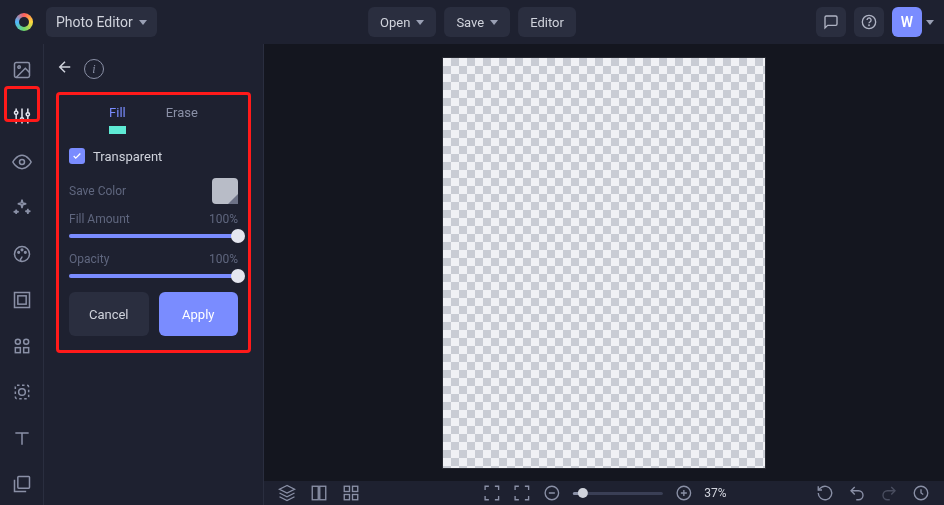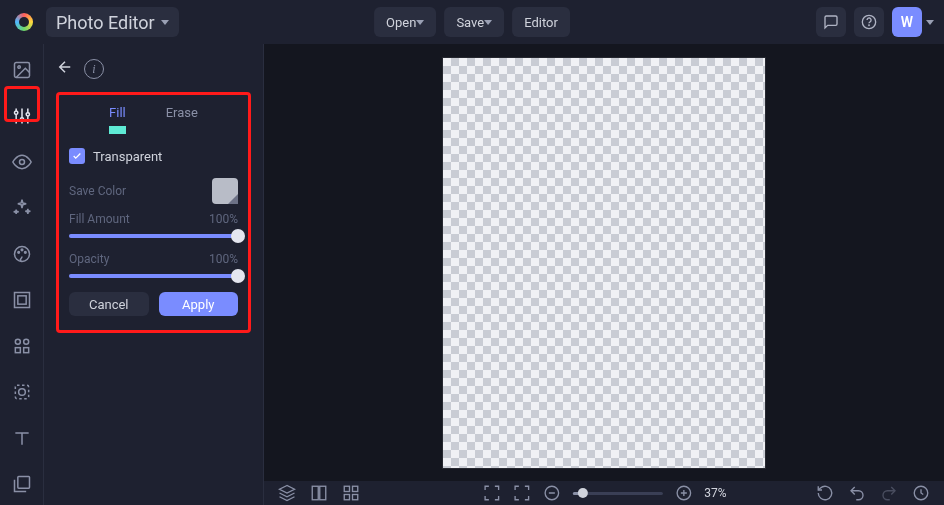--- a/index.html
+++ b/index.html
@@ -3,24 +3,24 @@
 <meta charset="utf-8">
 <style>
   * { box-sizing: border-box; margin: 0; padding: 0; font-family: -apple-system, BlinkMacSystemFont, "Segoe UI", Roboto, sans-serif; }
   body { width: 944px; height: 505px; background: #1a1d29; color: #d0d3dc; overflow: hidden; }
 
   
   .topbar { height: 44px; display: flex; align-items: center; padding: 0 10px; background: #1e2130; }
   .logo { width: 28px; height: 28px; border-radius: 6px; display: flex; align-items: center; justify-content: center; }
   .logo-circle { width: 18px; height: 18px; border-radius: 50%; background: conic-gradient(#ff5c5c, #ffd93d, #6bd66b, #4db8ff, #ff5c5c); position: relative; }
   .logo-circle::after { content:""; position:absolute; inset:4px; background:#1e2130; border-radius:50%; }
-  .app-dd { margin-left: 8px; height: 30px; padding: 0 10px; background: #2a2e3f; border-radius: 6px; display: flex; align-items: center; gap: 6px; font-size: 18px; color: #d0d3dc; cursor: pointer; }
+  .app-dd { margin-left: 8px; height: 30px; padding: 0 10px; background: #2a2e3f; border-radius: 6px; display: flex; align-items: center; gap: 6px; font-size: 14px; color: #d0d3dc; cursor: pointer; }
   .chev { width:0; height:0; border-left:4px solid transparent; border-right:4px solid transparent; border-top:5px solid #9aa0b4; }
   .top-center { position:absolute; left:50%; transform:translateX(-50%); display:flex; gap:8px; }
-  .tbtn { height:30px; padding:0 12px; background:#2a2e3f; border-radius:6px; display:flex; align-items:center; font-size:13px; cursor:pointer; }
+  .tbtn { height:30px; padding:0 12px; background:#2a2e3f; border-radius:6px; display:flex; align-items:center; gap:6px; font-size:13px; cursor:pointer; }
   .top-right { margin-left:auto; display:flex; gap:8px; align-items:center; }
   .iconbtn { width:30px; height:30px; background:#2a2e3f; border-radius:6px; display:flex; align-items:center; justify-content:center; cursor:pointer; }
   .avatar { width:30px; height:30px; background:#7a8cff; color:#fff; border-radius:6px; display:flex; align-items:center; justify-content:center; font-weight:600; font-size:14px; }
   .avatar-wrap { display:flex; align-items:center; gap:4px; }
 
   
   .main { display:flex; height:calc(100% - 44px); }
   .toolstrip { width:44px; background:#1e2130; border-right:1px solid #2a2e3f; display:flex; flex-direction:column; align-items:center; padding-top:14px; gap:22px; }
   .tool { width:24px; height:24px; color:#8a90a6; display:flex; align-items:center; justify-content:center; cursor:pointer; }
   .tool svg { width:20px; height:20px; }
@@ -42,21 +42,21 @@
 
   .row { display:flex; align-items:center; justify-content:space-between; font-size:12px; color:#5f667e; margin-bottom:8px; }
   .swatch { width:26px; height:26px; background:#b8bcc7; border-radius:4px; position:relative; }
   .swatch::after { content:""; position:absolute; right:0; bottom:0; border-left:10px solid transparent; border-bottom:10px solid #6c7186; }
 
   .slider { position:relative; height:4px; background:#3a3f55; border-radius:2px; margin-bottom:14px; }
   .slider .track { position:absolute; left:0; top:0; bottom:0; background:#7a8cff; border-radius:2px; }
   .slider .thumb { position:absolute; top:50%; width:14px; height:14px; background:#e4e6ef; border-radius:50%; transform:translate(-50%,-50%); }
 
   .btnrow { display:flex; gap:10px; }
-  .btn { flex:1; height:24px; border-radius:6px; display:flex; align-items:center; justify-content:center; font-size:13px; cursor:pointer; }
+  .btn { flex:1; height:44px; border-radius:6px; display:flex; align-items:center; justify-content:center; font-size:13px; cursor:pointer; }
   .btn.cancel { background:#2a2e3f; color:#d0d3dc; }
   .btn.apply { background:#7a8cff; color:#fff; }
 
   
   .canvas-area { flex:1; display:flex; flex-direction:column; background:#14161f; }
   .stage { flex:1; display:flex; align-items:center; justify-content:center; }
   .checker {
     width:322px; height:410px;
     background-image:
       linear-gradient(45deg,#c9ccd4 25%,transparent 25%),

